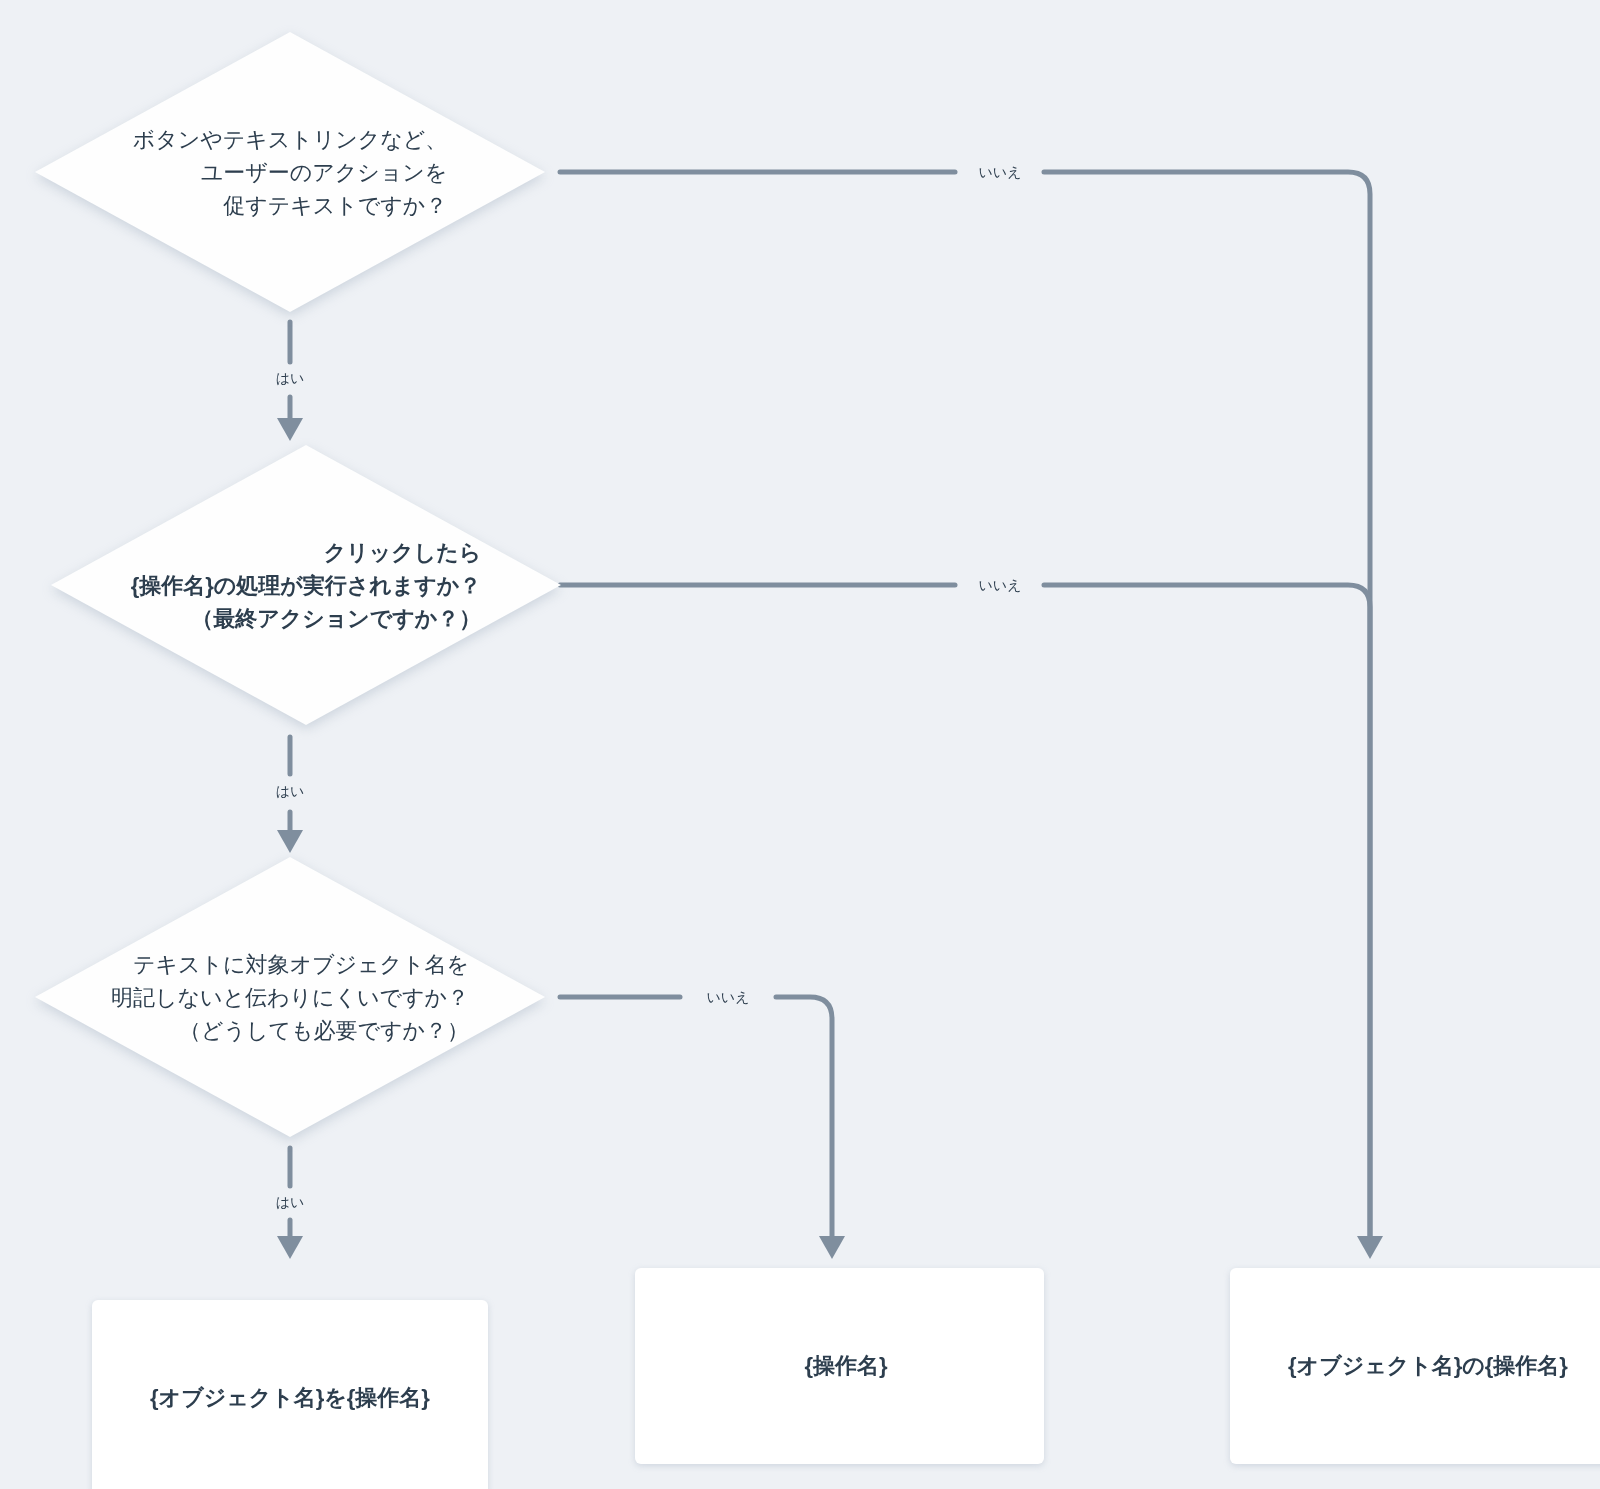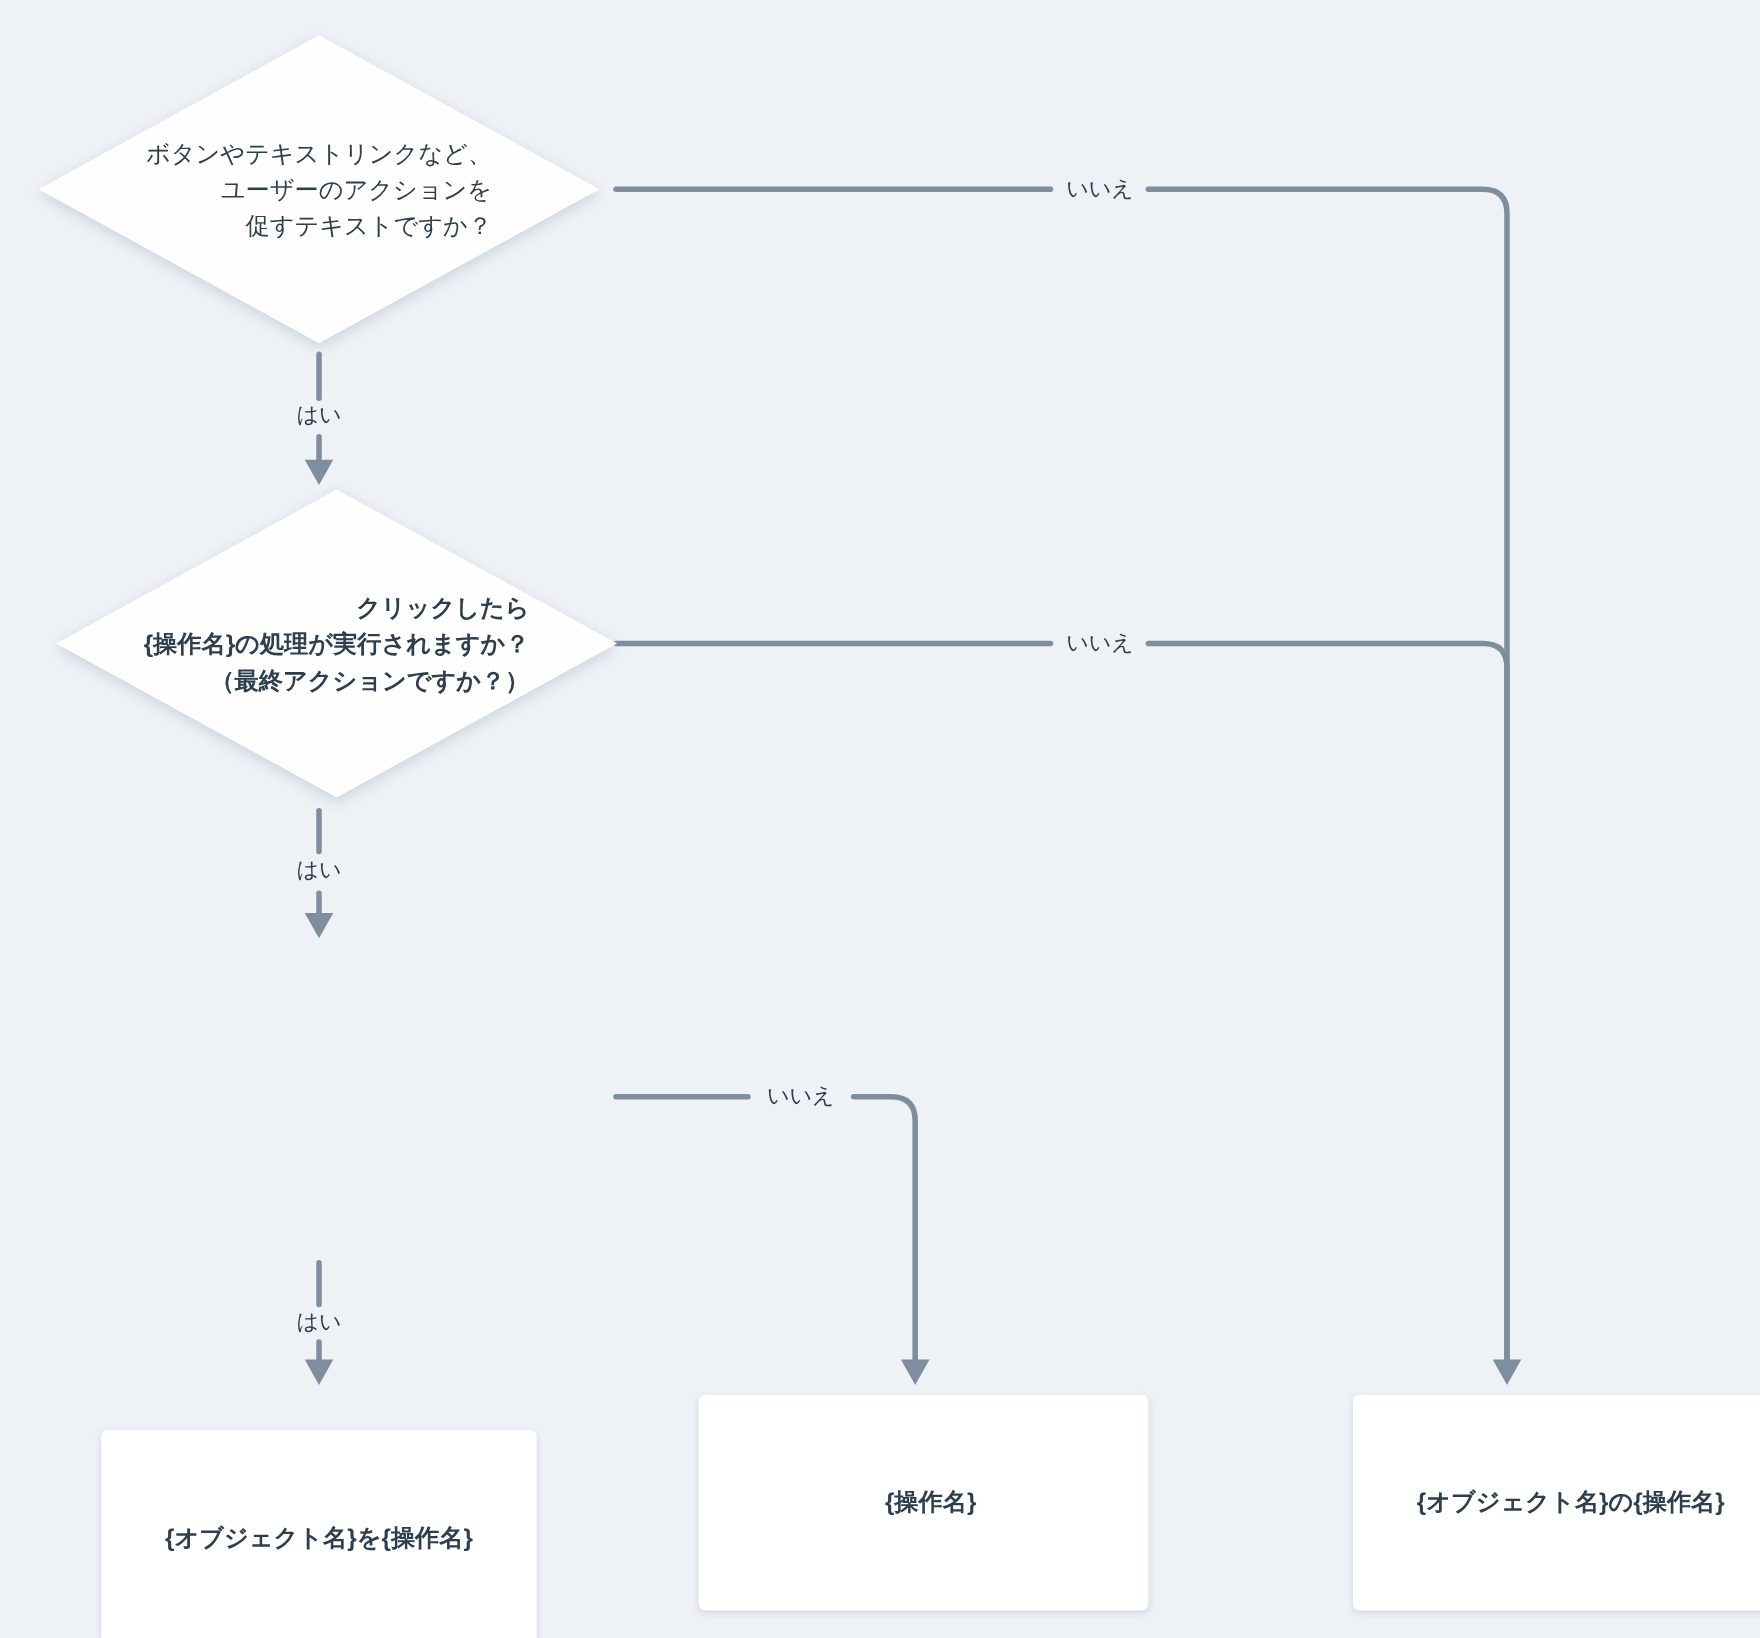--- a/index.html
+++ b/index.html
@@ -58,21 +58,21 @@
     align-items: center;
     justify-content: center;
     text-align: center;
     font-size: 22px;
     font-weight: 700;
     color: #2d3e4e;
   }
   .edge-label {
     position: absolute;
     transform: translate(-50%, -50%);
-    font-size: 20px;
+    font-size: 14px;
     line-height: 26px;
     color: #2d3e4e;
     white-space: nowrap;
   }
 </style>
 </head>
 <body>
 
 <div class="canvas">
 
@@ -107,20 +107,26 @@
 促すテキストですか？</div>
   </div>
 
   <div class="diamond" style="left:51px; top:445px;font-weight:bold;">
     <div class="diamond-shape"></div>
     <div class="diamond-text">クリックしたら
 {操作名}の処理が実行されますか？
 （最終アクションですか？）</div>
   </div>
 
+  <div class="diamond" style="left:35px; top:857px;">
+    <div class="diamond-shape"></div>
+    <div class="diamond-text">テキストに対象オブジェクト名を
+明記しないと伝わりにくいですか？
+（どうしても必要ですか？）</div>
+  </div>
 
   <span class="edge-label" style="left:290px; top:378px;">はい</span>
   <span class="edge-label" style="left:290px; top:791px;">はい</span>
   <span class="edge-label" style="left:290px; top:1202px;">はい</span>
   <span class="edge-label" style="left:1000px; top:172px;">いいえ</span>
   <span class="edge-label" style="left:1000px; top:585px;">いいえ</span>
   <span class="edge-label" style="left:728px; top:997px;">いいえ</span>
 
   <div class="result-box" style="left:92px; top:1268px;margin-top:32px;">
     <span>{オブジェクト名}を{操作名}</span>

